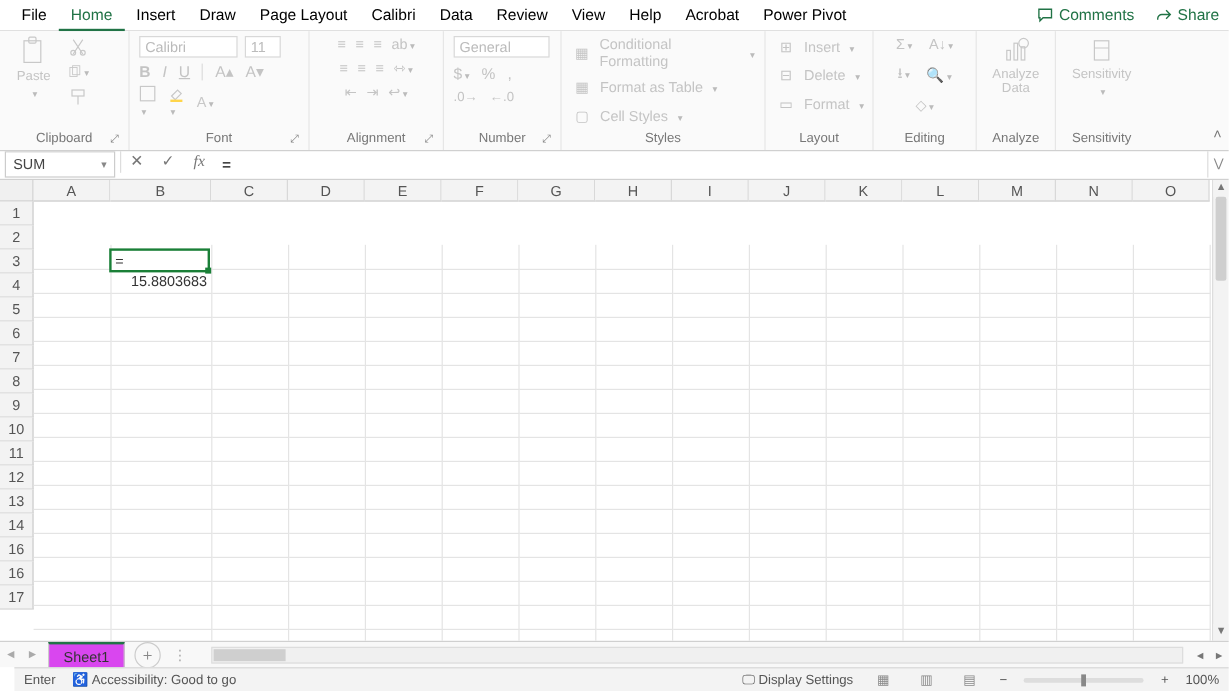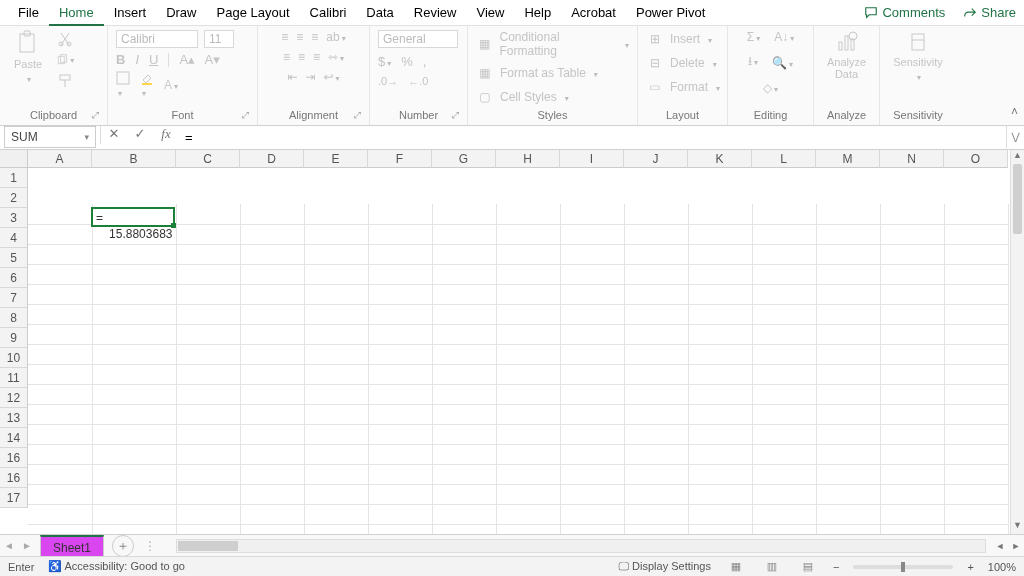--- a/index.html
+++ b/index.html
@@ -57,21 +57,21 @@
   
   .tabstrip { position:absolute; left:0; right:0; bottom:20px; height:22px; border-top:1px solid #d0d0d0; display:flex; align-items:center; background:#f8f8f8;}
   .nav-btn { width:18px; text-align:center; color:#aaa; font-size:10px;}
   .sheet-tab { padding:0 12px; height:22px; line-height:22px; background:#d946ef; border:1px solid #ccc; border-bottom:none; border-top:2px solid #217346; font-size:12px; color:#333; margin-left:4px;}
   .add-sheet { width:22px; height:22px; margin-left:8px; border:1px solid #ccc; border-radius:50%; text-align:center; line-height:20px; color:#888; font-size:13px;}
   .hscroll { flex:1; margin:0 6px 0 20px; height:14px; background:#f0f0f0; border:1px solid #ddd; position:relative;}
   .hscroll .thumb { position:absolute; top:1px; bottom:1px; left:1px; width:60px; background:#cfcfcf;}
   .hend { width:16px; text-align:center; font-size:9px; color:#777;}
 
   
-  .status { position:absolute; left:0; right:0; bottom:0; height:20px; background:#f3f3f3; border-top:1px solid #d8d8d8; display:flex; align-items:center; font-size:11px; color:#555; padding:0 8px; gap:14px;}
+  .status { position:absolute; left:12px; right:0; bottom:0; height:20px; background:#f3f3f3; border-top:1px solid #d8d8d8; display:flex; align-items:center; font-size:11px; color:#555; padding:0 8px; gap:14px;}
   .status .spacer { flex:1; }
   .view-btn { width:22px; height:16px; display:inline-flex; align-items:center; justify-content:center; color:#888;}
   .zoom-slider { width:100px; height:4px; background:#ddd; position:relative; border-radius:2px;}
   .zoom-slider .knob { position:absolute; top:-3px; left:48px; width:4px; height:10px; background:#888;}
   svg { display:block; }
 </style>
 </head>
 <body>
 
 <div class="tabs">

